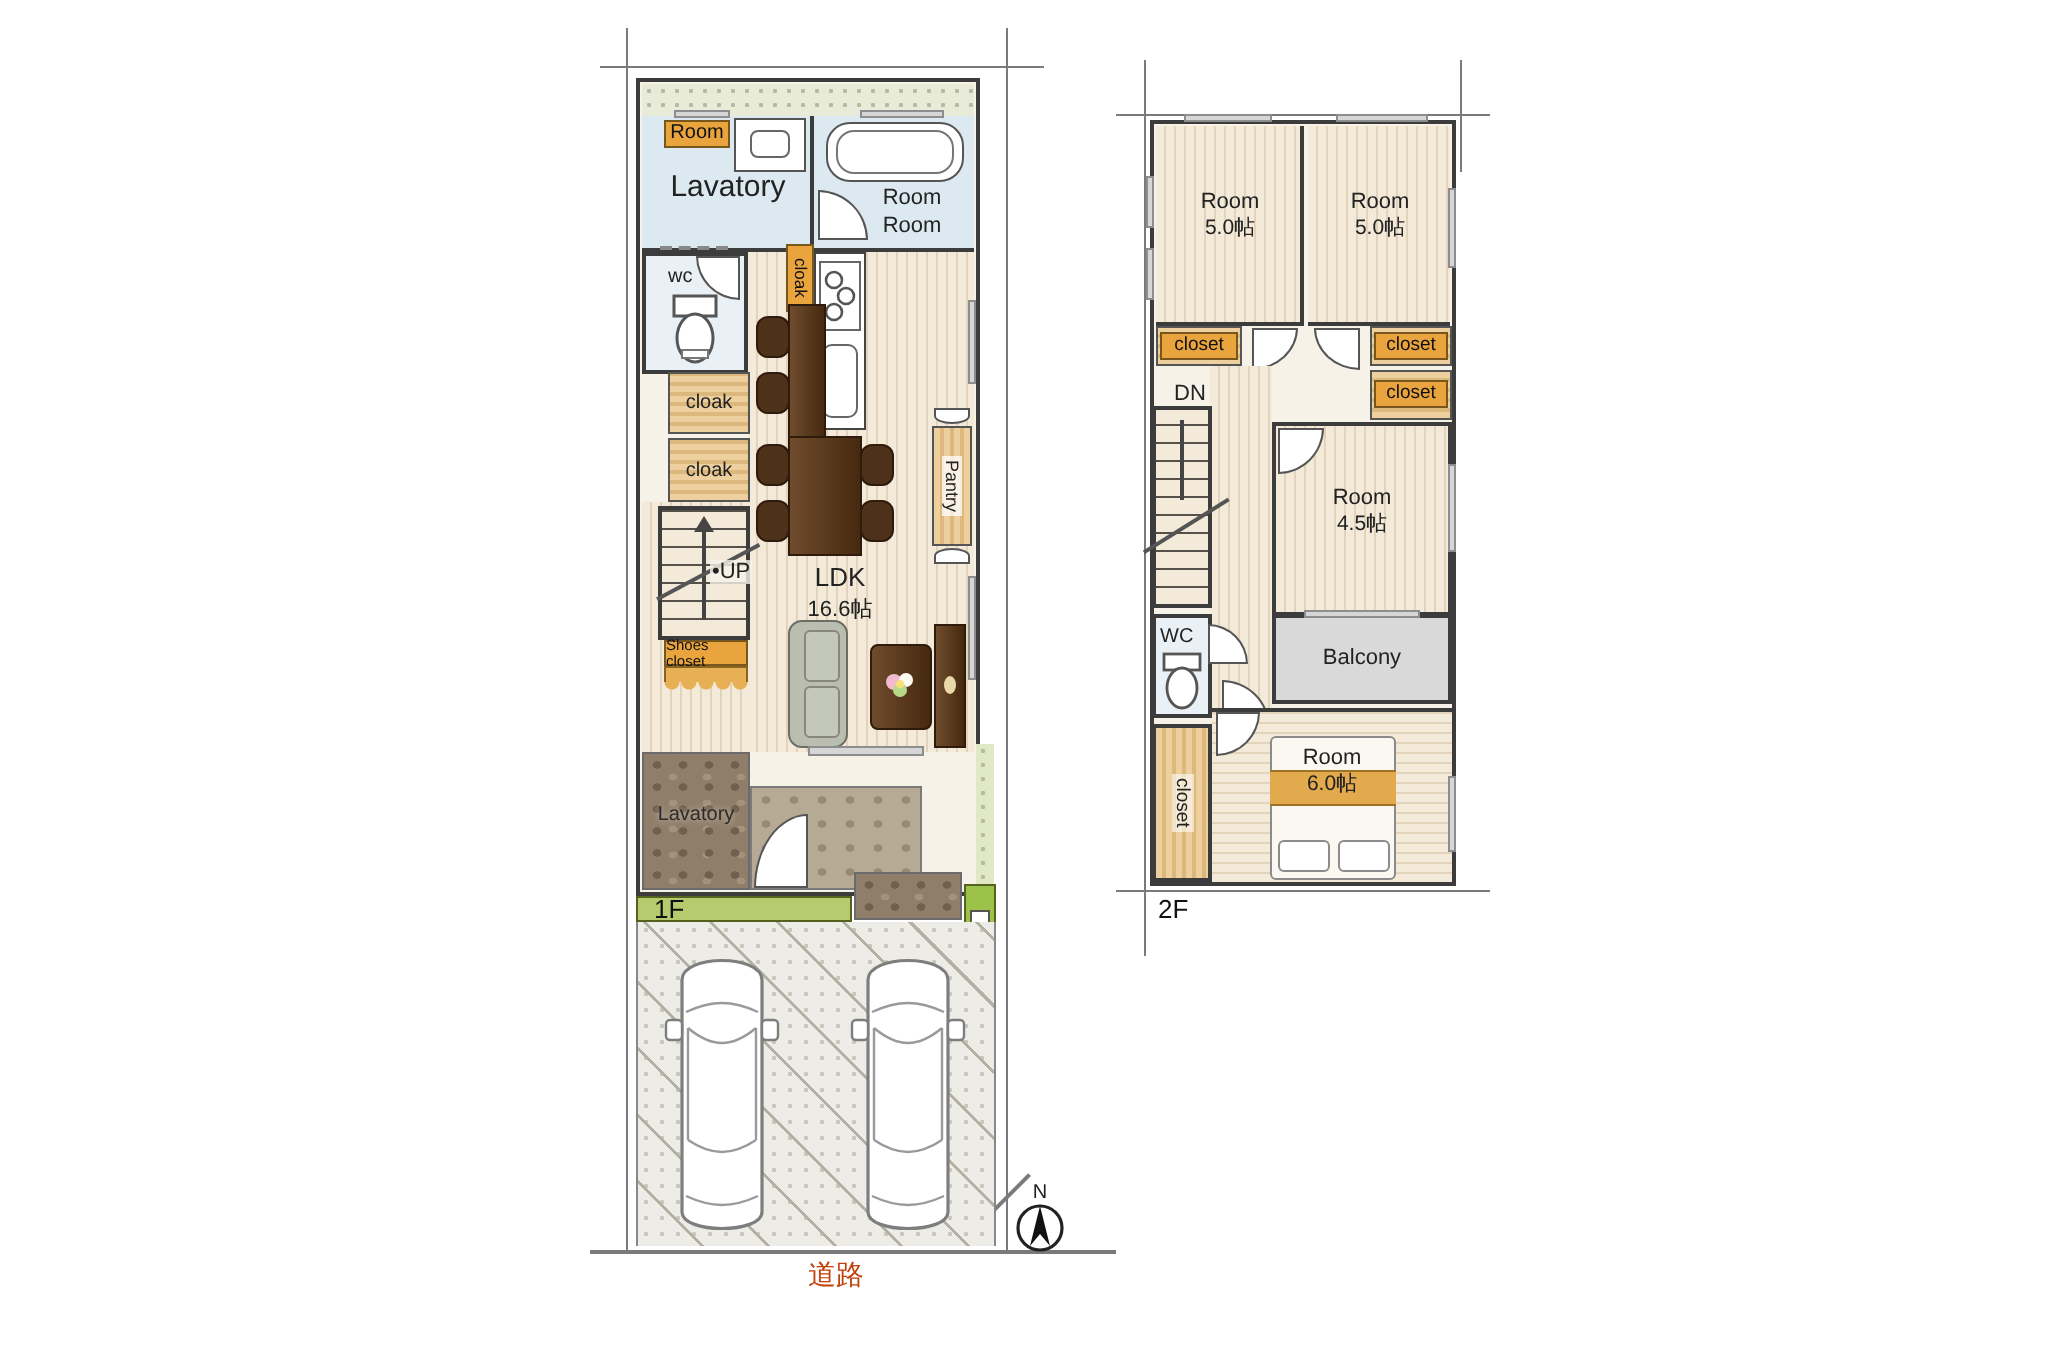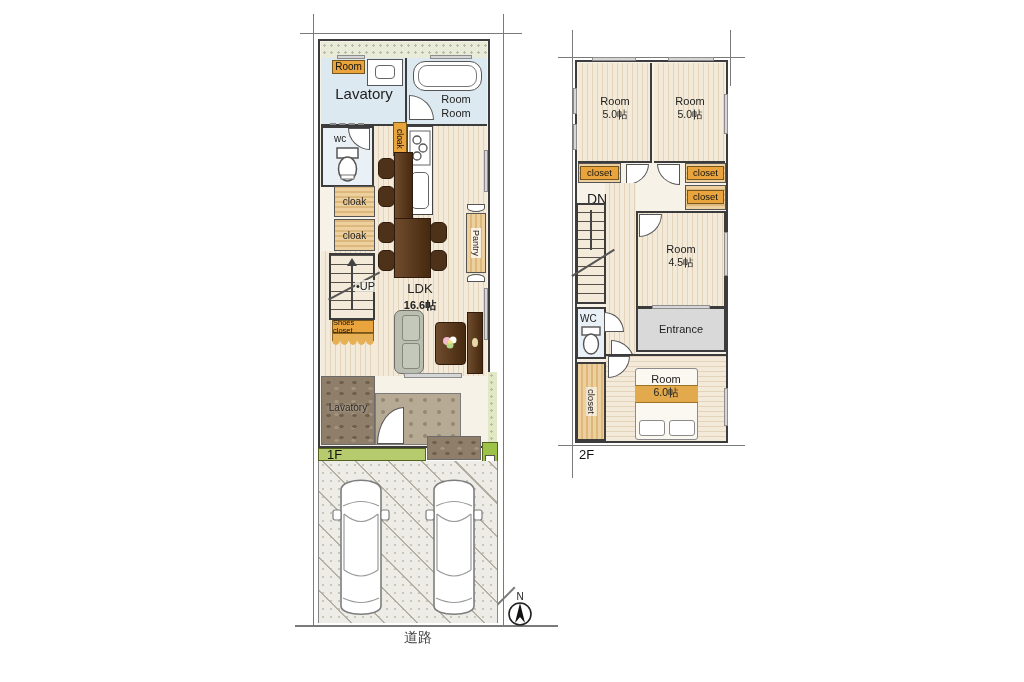--- a/index.html
+++ b/index.html
@@ -111,21 +111,21 @@
   </div>
 
   <div class="abs wall2 stairs" style="left:329px;top:253px;width:46px;height:67px;background-color:#f3ead9;"></div>
   <div class="abs" style="left:351px;top:262px;width:1.5px;height:48px;background:#444;"></div>
   <div class="abs" style="left:347px;top:258px;width:0;height:0;border-left:5px solid transparent;border-right:5px solid transparent;border-bottom:8px solid #444;"></div>
   <div class="abs" style="left:325px;top:285px;width:58px;height:1.5px;background:#555;transform:rotate(-28deg);"></div>
   <div class="abs" style="left:355px;top:280px;font-size:11px;background:rgba(246,242,232,0.8);padding:0 1px;">•UP</div>
 
   <div class="abs rtext" style="left:388px;top:280px;width:64px;height:34px;">
     <span style="font-size:13px;">LDK</span>
-    <span style="font-size:11px;font-weight:bold;">16.6帖</span>
+    <span style="font-size:11px;">16.6帖</span>
   </div>
 
   <div class="abs chip" style="left:332px;top:320px;width:42px;height:13px;font-size:7.5px;">
     <span>Shoes closet</span>
   </div>
   <div class="abs" style="left:332px;top:333px;width:42px;height:8px;background:#e7b054;border:1px solid #8a6520;border-bottom:none;"></div>
   <div class="abs" style="left:332px;top:341px;width:42px;height:5px;background-image:radial-gradient(circle at 4px 0px,#e7b054 3.5px,transparent 4px);background-size:8.5px 5px;background-repeat:repeat-x;"></div>
 
   <div class="abs" style="left:394px;top:310px;width:30px;height:64px;background:#b9beb1;border:1.5px solid #6d6d64;border-radius:7px;"></div>
   <div class="abs" style="left:402px;top:315px;width:18px;height:26px;background:#c4c8bb;border:1px solid #87877c;border-radius:3px;"></div>
@@ -173,21 +173,21 @@
     <path d="M10,18 C10,5 50,5 50,18 L50,134 C50,145 10,145 10,134 Z" fill="#fff" stroke="#7e7e7e" stroke-width="1.6"></path>
     <path d="M12,34 C25,28 35,28 48,34" fill="none" stroke="#9a9a9a" stroke-width="1.2"></path>
     <path d="M13,42 C25,52 35,52 47,42" fill="none" stroke="#9a9a9a" stroke-width="1.2"></path>
     <path d="M13,42 L13,98 M47,42 L47,98" fill="none" stroke="#9a9a9a" stroke-width="1.2"></path>
     <path d="M13,98 C25,106 35,106 47,98" fill="none" stroke="#9a9a9a" stroke-width="1.2"></path>
     <path d="M12,126 C25,132 35,132 48,126" fill="none" stroke="#9a9a9a" stroke-width="1.2"></path>
     <rect x="2" y="38" width="8" height="10" rx="2" fill="#fff" stroke="#7e7e7e" stroke-width="1.2"></rect>
     <rect x="50" y="38" width="8" height="10" rx="2" fill="#fff" stroke="#7e7e7e" stroke-width="1.2"></rect>
   </svg>
 
-  <div class="abs rtext" style="left:390px;top:628px;width:56px;height:18px;font-size:14px;color:#404040;">道路</div>
+  <div class="abs rtext" style="left:390px;top:628px;width:56px;height:18px;font-size:14px;color:#c2410c;">道路</div>
   <div class="abs rtext" style="left:511px;top:591px;width:18px;height:11px;font-size:10px;">N</div>
   <svg class="abs" style="left:506px;top:600px;" width="28" height="28" viewBox="0 0 28 28">
     <circle cx="14" cy="14" r="11" fill="#fff" stroke="#222" stroke-width="1.6"></circle>
     <polygon points="14,3 19,23 14,17 9,23" fill="#111"></polygon>
   </svg>
 
   <div class="abs pline" style="left:558px;top:57px;width:187px;height:1px;"></div>
   <div class="abs pline" style="left:572px;top:30px;width:1px;height:448px;"></div>
   <div class="abs pline" style="left:730px;top:30px;width:1px;height:56px;"></div>
   <div class="abs pline" style="left:558px;top:445px;width:187px;height:1px;"></div>
@@ -214,42 +214,42 @@
   <div class="abs woodH" style="left:685px;top:163px;width:41px;height:20px;border:1.5px solid #555;"></div>
   <div class="abs chip" style="left:687px;top:166px;width:37px;height:14px;font-size:9.5px;">
     <span>closet</span>
   </div>
   <div class="abs woodH" style="left:685px;top:185px;width:41px;height:25px;border:1.5px solid #555;"></div>
   <div class="abs chip" style="left:687px;top:190px;width:37px;height:14px;font-size:9.5px;">
     <span>closet</span>
   </div>
 
   <div class="abs floorV" style="left:605px;top:183px;width:31px;height:180px;"></div>
-  <div class="abs" style="left:587px;top:191px;font-size:14px;text-align:center;">DN</div>
+  <div class="abs" style="left:587px;top:191px;font-size:11px;text-align:center;">DN</div>
   <div class="abs wall2 stairs" style="left:576px;top:203px;width:30px;height:101px;background-color:#f3ead9;"></div>
   <div class="abs" style="left:568px;top:262px;width:50px;height:1.5px;background:#555;transform:rotate(-32deg);"></div>
   <div class="abs" style="left:590px;top:210px;width:1.5px;height:40px;background:#444;"></div>
 
   <div class="abs wall2 floorV" style="left:636px;top:211px;width:90px;height:97px;"></div>
   <div class="abs door" style="left:639px;top:214px;width:23px;height:23px;border-radius:0 0 100% 0;"></div>
   <div class="abs rtext" style="left:645px;top:240px;width:72px;height:32px;">
     <span style="font-size:11px;">Room</span>
     <span style="font-size:10.5px;">4.5帖</span>
   </div>
 
   <div class="abs wall2" style="left:576px;top:307px;width:30px;height:52px;background:#e9f1f6;"></div>
   <div class="abs" style="left:580px;top:313px;font-size:10px;">WC</div>
   <svg class="abs" style="left:580px;top:326px;" width="22" height="30" viewBox="0 0 22 30">
     <rect x="2" y="1" width="18" height="8" fill="#fff" stroke="#555" stroke-width="1.4"></rect>
     <ellipse cx="11" cy="18" rx="7.5" ry="10" fill="#fff" stroke="#555" stroke-width="1.4"></ellipse>
   </svg>
   <div class="abs door" style="left:604px;top:312px;width:20px;height:20px;border-radius:0 100% 0 0;"></div>
 
   <div class="abs wall2" style="left:636px;top:307px;width:90px;height:45px;background:#d9d9d9;"></div>
-  <div class="abs rtext" style="left:646px;top:321px;width:70px;height:16px;font-size:11px;">Entrance</div>
+  <div class="abs rtext" style="left:646px;top:321px;width:70px;height:16px;font-size:11px;">Balcony</div>
   <div class="abs door" style="left:611px;top:340px;width:24px;height:24px;border-radius:0 100% 0 0;"></div>
 
   <div class="abs woodV vtext" style="left:576px;top:362px;width:30px;height:79px;border:2px solid #3c3c3c;font-size:9.5px;">
     <span style="background:rgba(255,255,255,0.6);padding:2px 0;">closet</span>
   </div>
   <div class="abs floorH" style="left:606px;top:354px;width:120px;height:87px;border-top:2px solid #3c3c3c;"></div>
   <div class="abs door" style="left:608px;top:356px;width:22px;height:22px;border-radius:0 0 100% 0;"></div>
   <div class="abs" style="left:635px;top:368px;width:63px;height:72px;background:#fbf8f1;border:1.5px solid #8b8b8b;border-radius:3px;"></div>
   <div class="abs" style="left:635px;top:385px;width:63px;height:18px;background:#e2a94d;border-top:1px solid #9c7224;border-bottom:1px solid #9c7224;"></div>
   <div class="abs" style="left:639px;top:420px;width:26px;height:16px;background:#fff;border:1.2px solid #8b8b8b;border-radius:3px;"></div>

